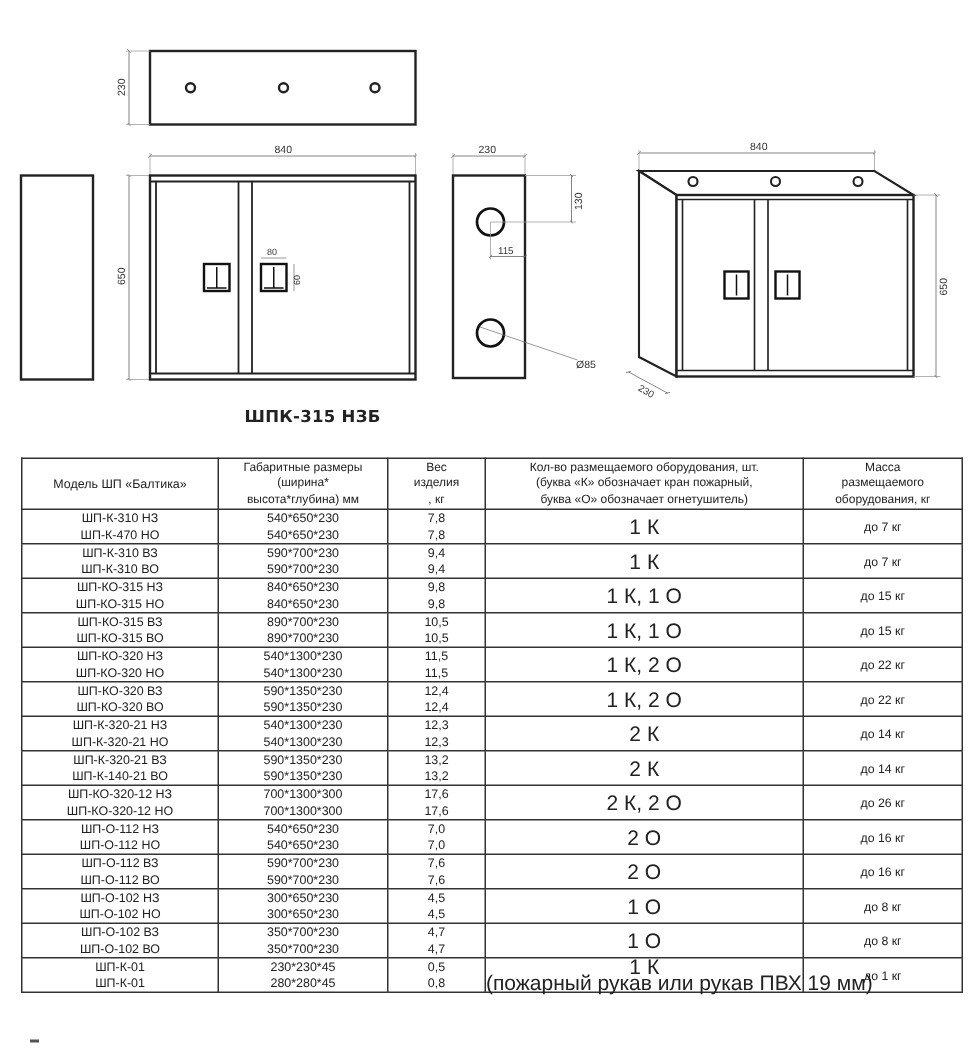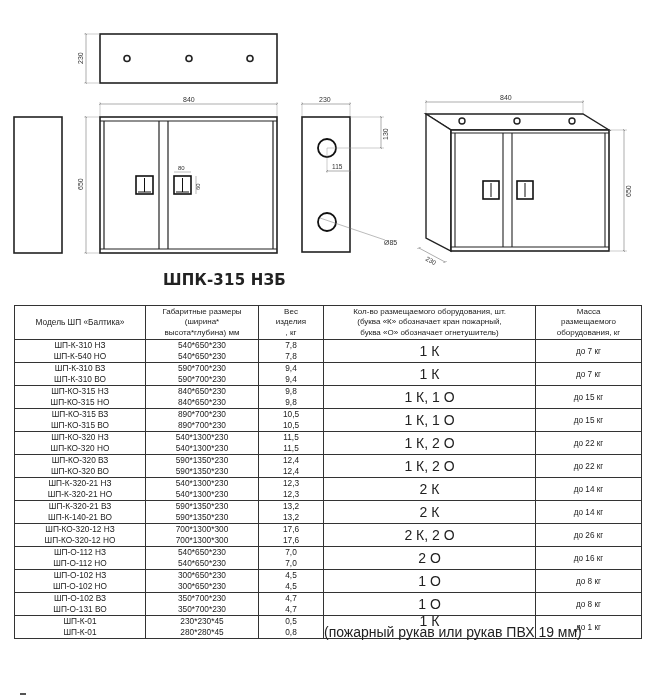--- a/index.html
+++ b/index.html
@@ -1,20 +1,20 @@
 <!DOCTYPE html>
 <html><head>
 <meta charset="utf-8">
 <style>
   html, body { margin: 0; padding: 0; background: #ffffff; }
   body { width: 653px; height: 700px; position: relative; overflow: hidden;
          font-family: "Liberation Sans", sans-serif; color: #1a1a1a; }
   #drawing { position: absolute; left: 0; top: 0; width: 653px; height: 300px; }
   .dimtxt { font-family: "Liberation Sans", sans-serif; font-size: 7px; fill: #333; }
-  #drawing-title { position: absolute; left: 163px; top: 271px; font-size: 15px; font-weight: bold;
+  #drawing-title { position: absolute; left: 163px; top: 271px; font-size: 11px; font-weight: bold;
                    font-family: "DejaVu Sans", sans-serif; letter-spacing: 0.2px; color: #222; }
   #spec-table { position: absolute; left: 14px; top: 305px; width: 627px; border-collapse: collapse;
                 table-layout: fixed; font-size: 8.3px; }
   #spec-table td, #spec-table th { border: 1.4px solid #333; padding: 0; text-align: center;
                 vertical-align: middle; line-height: 11px; color: #222; }
   #spec-table th { font-weight: normal; font-size: 8px; line-height: 10.5px; height: 33px; }
   #spec-table th.model-h { font-size: 8.3px; }
   .cell-lines div { white-space: nowrap; }
   .eq { font-size: 14px; }
   tr.single td { height: 9px; line-height: 9px; }
@@ -173,21 +173,21 @@
         <div>Масса</div>
           <div>размещаемого</div>
           <div>оборудования, кг</div>
       </th>
     </tr>
   </thead>
   <tbody id="table-body">
       <tr>
         <td class="cell-lines ">
           <div>ШП-К-310 НЗ</div>
-          <div>ШП-К-540 НО</div>
+          <div>ШП-К-470 НО</div>
         </td>
         <td class="cell-lines ">
           <div>540*650*230</div>
           <div>540*650*230</div>
         </td>
         <td class="cell-lines ">
           <div>7,8</div>
           <div>7,8</div>
         </td>
         <td class="cell-lines eq">
@@ -352,40 +352,58 @@
           <div>7,0</div>
           <div>7,0</div>
         </td>
         <td class="cell-lines eq">
           <div>2 О</div>
         </td>
         <td class="mass">до 16 кг</td>
       </tr>
       <tr>
         <td class="cell-lines ">
+          <div>ШП-О-112 ВЗ</div>
+          <div>ШП-О-112 ВО</div>
+        </td>
+        <td class="cell-lines ">
+          <div>590*700*230</div>
+          <div>590*700*230</div>
+        </td>
+        <td class="cell-lines ">
+          <div>7,6</div>
+          <div>7,6</div>
+        </td>
+        <td class="cell-lines eq">
+          <div>2 О</div>
+        </td>
+        <td class="mass">до 16 кг</td>
+      </tr>
+      <tr>
+        <td class="cell-lines ">
           <div>ШП-О-102 НЗ</div>
           <div>ШП-О-102 НО</div>
         </td>
         <td class="cell-lines ">
           <div>300*650*230</div>
           <div>300*650*230</div>
         </td>
         <td class="cell-lines ">
           <div>4,5</div>
           <div>4,5</div>
         </td>
         <td class="cell-lines eq">
           <div>1 О</div>
         </td>
         <td class="mass">до 8 кг</td>
       </tr>
       <tr>
         <td class="cell-lines ">
           <div>ШП-О-102 ВЗ</div>
-          <div>ШП-О-131 ВО</div>
+          <div>ШП-О-102 ВО</div>
         </td>
         <td class="cell-lines ">
           <div>350*700*230</div>
           <div>350*700*230</div>
         </td>
         <td class="cell-lines ">
           <div>4,7</div>
           <div>4,7</div>
         </td>
         <td class="cell-lines eq">

